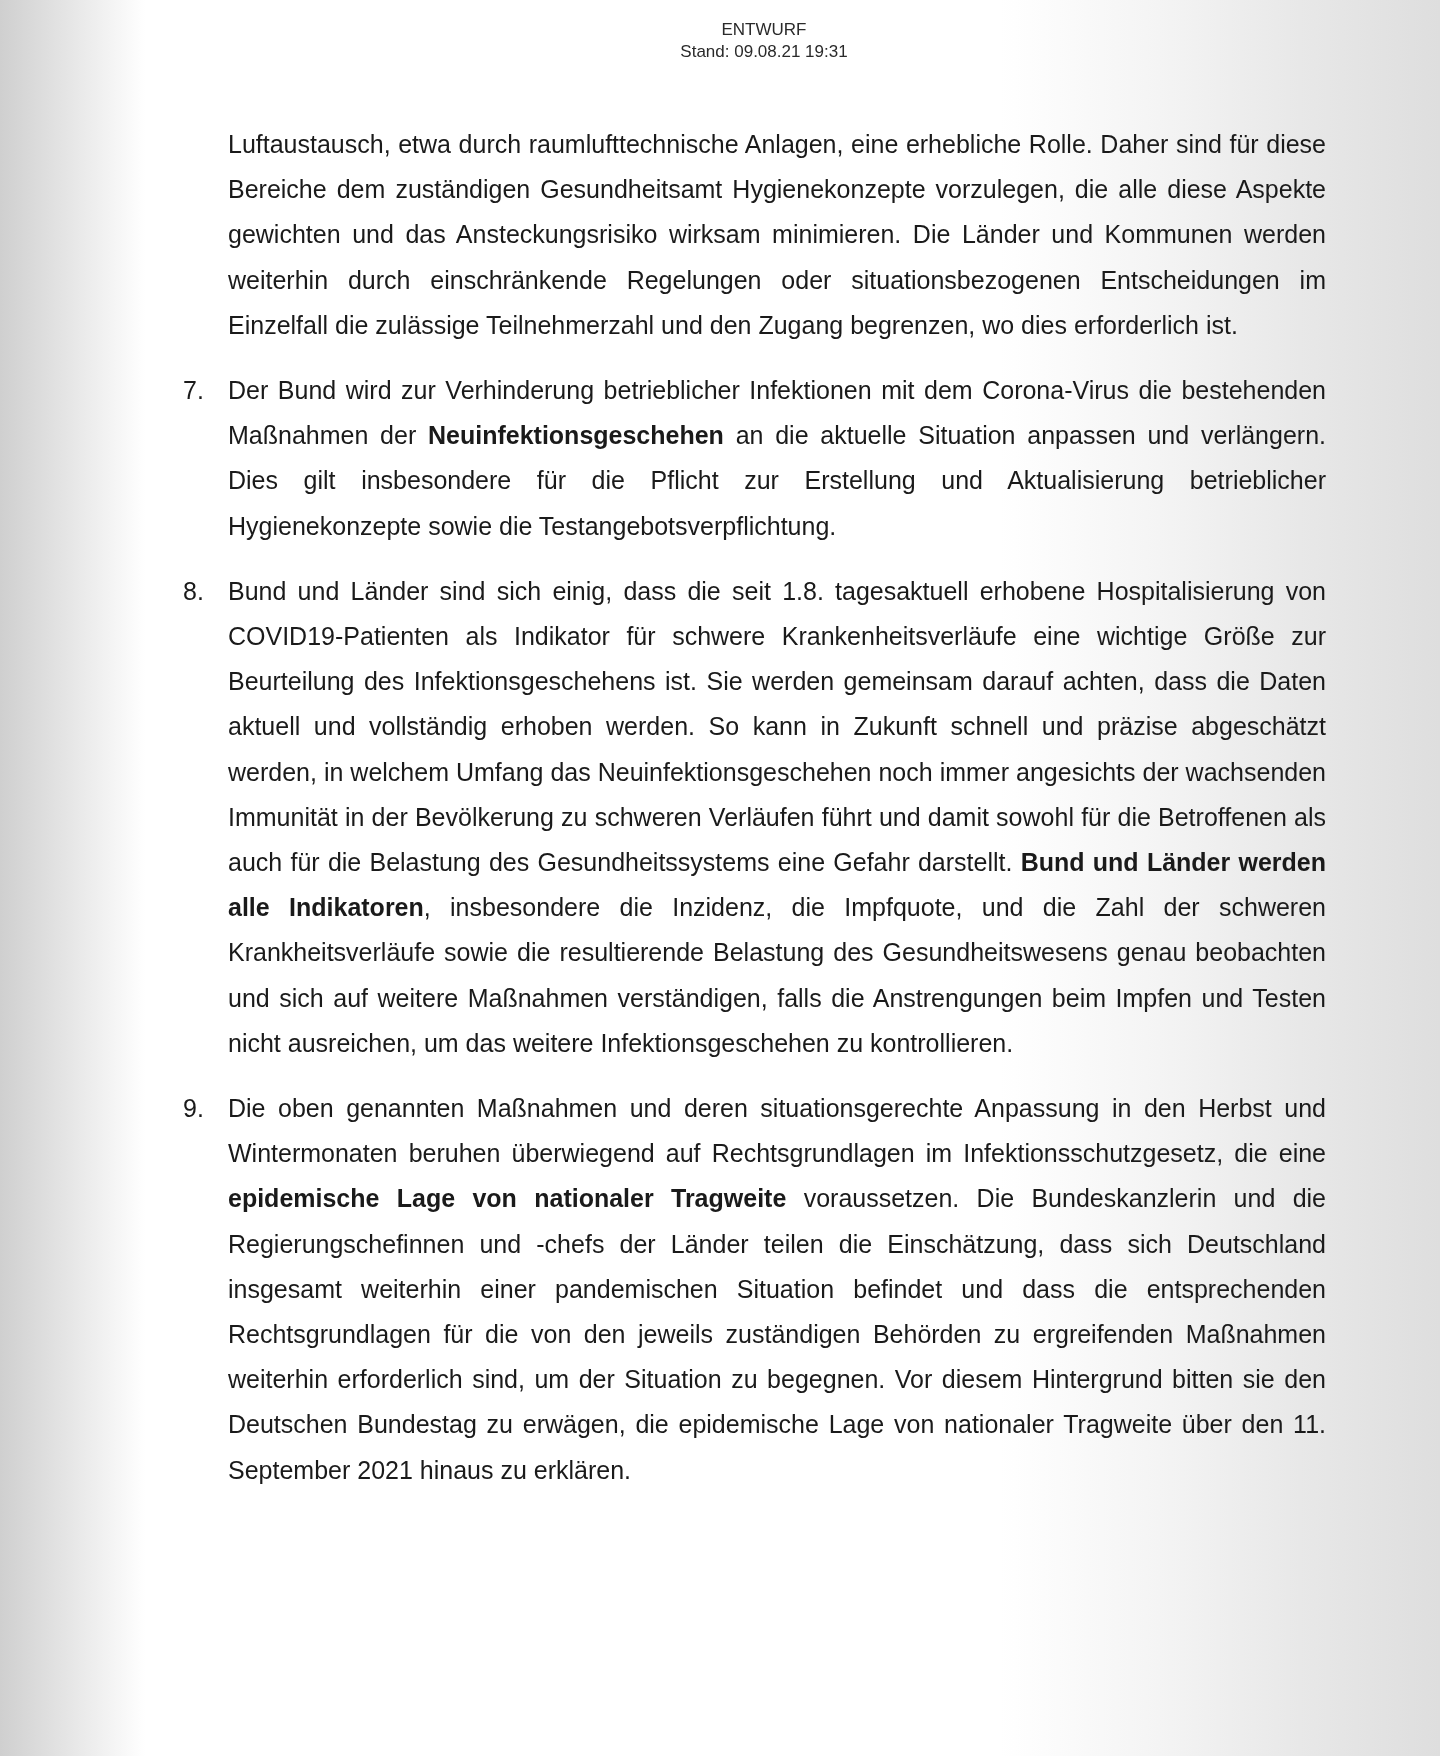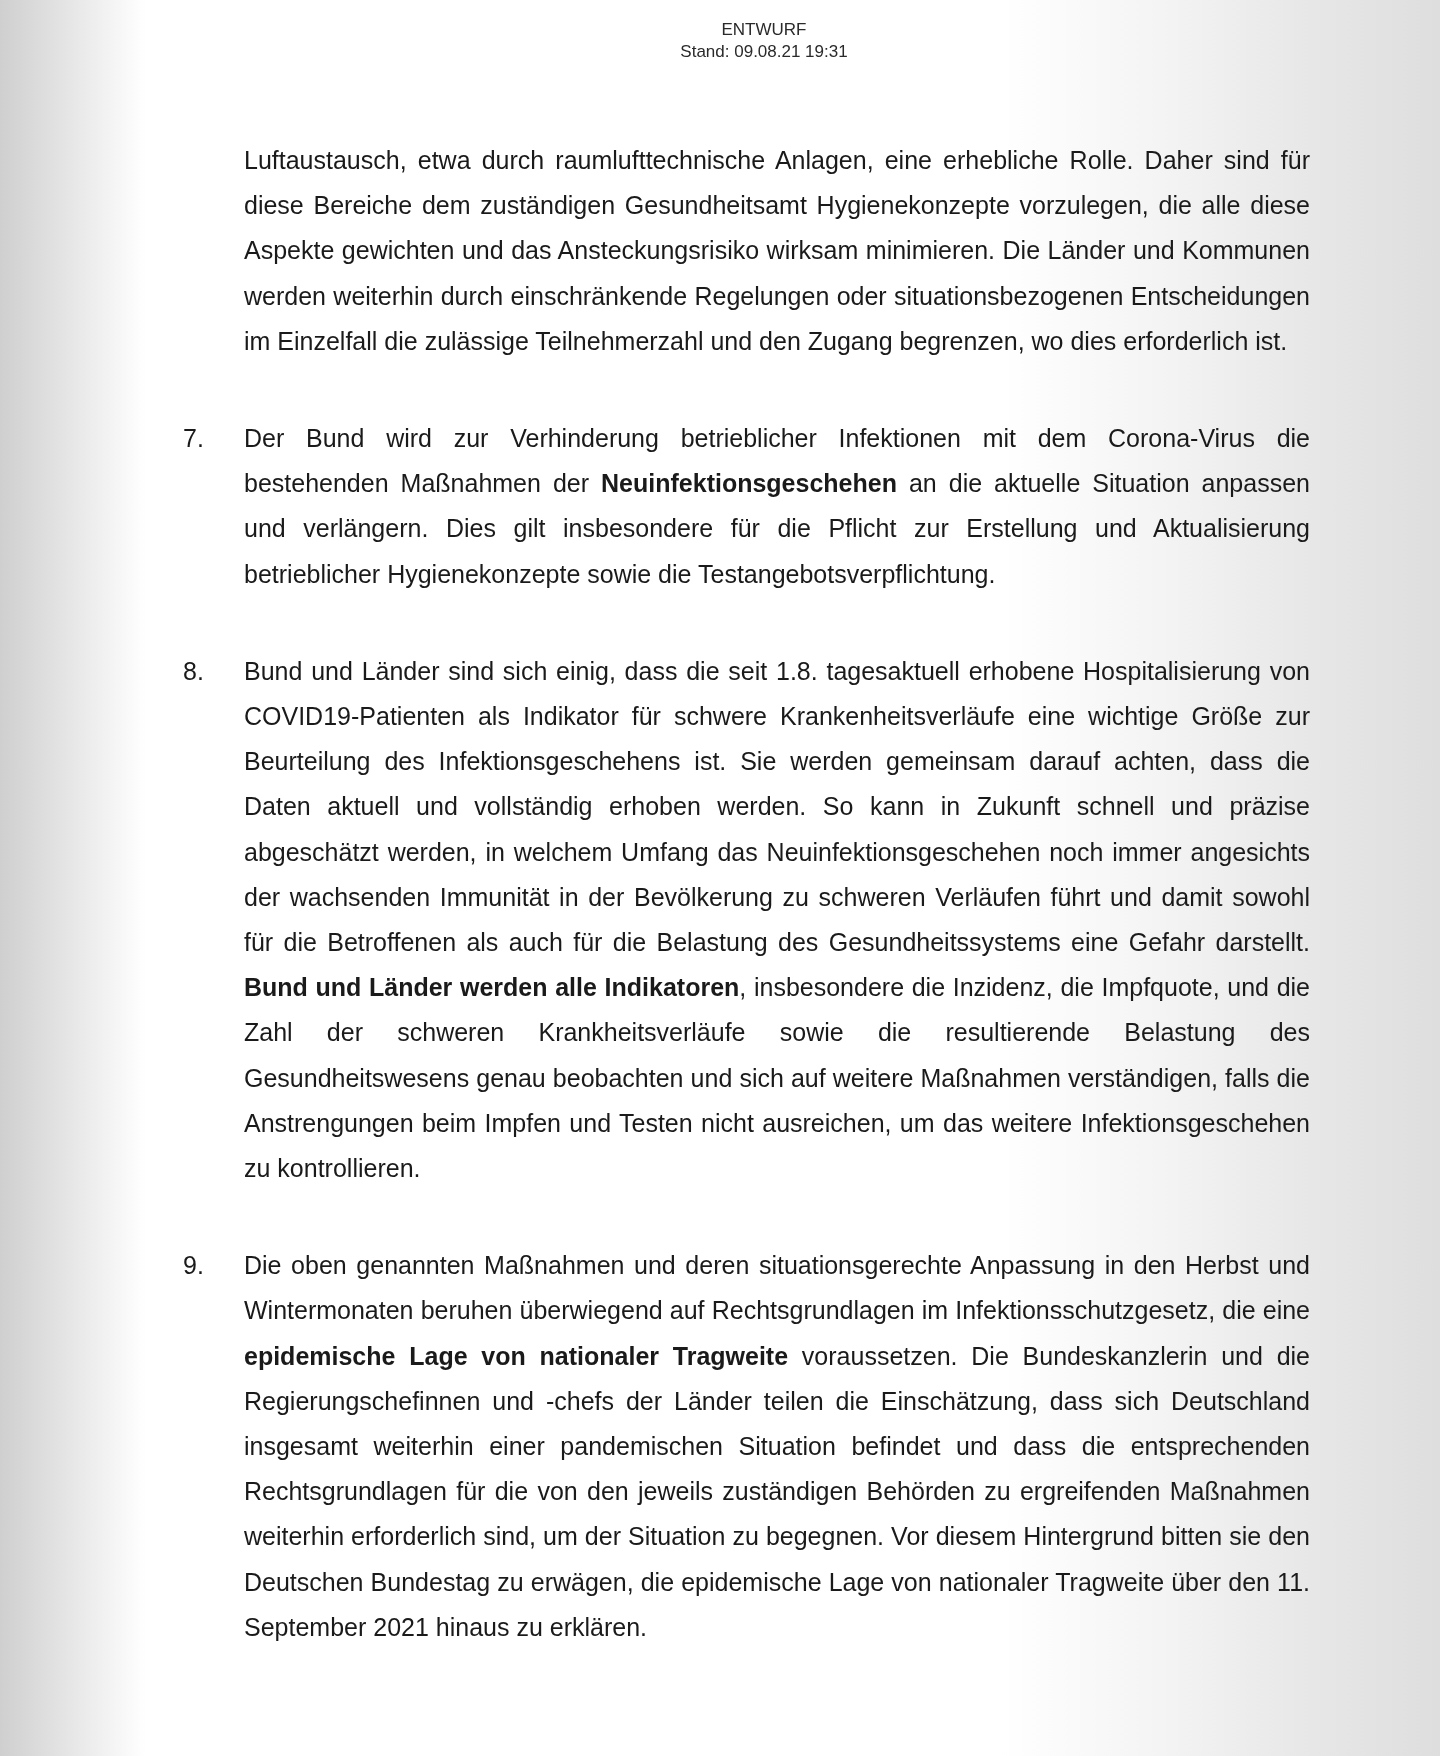--- a/index.html
+++ b/index.html
@@ -38,21 +38,21 @@
     position: absolute;
     left: 228px;
     top: 122px;
     width: 1098px;
     font-size: 25px;
     line-height: 45.2px;
     text-align: justify;
     color: #1a1a1a;
   }
   .para {
-    margin: 16px;
+    margin: 0;
   }
   .list-item {
     position: relative;
     margin: 0;
   }
   .list-num {
     position: absolute;
     left: -45px;
     top: 0;
     text-align: left;

